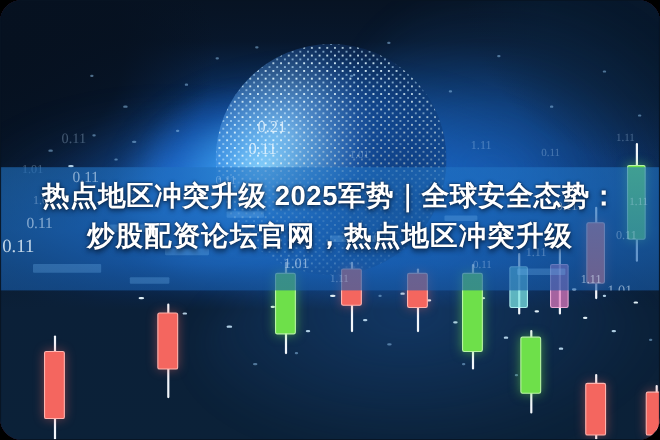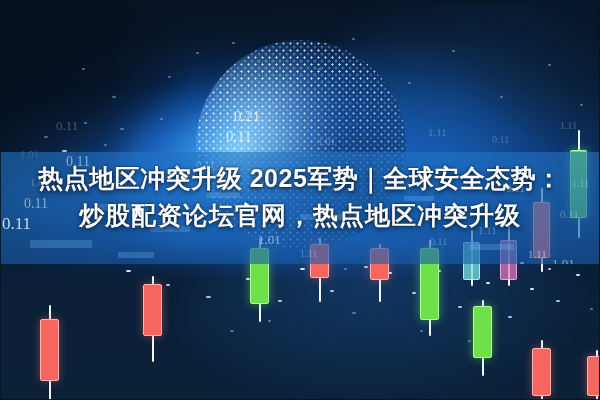--- a/index.html
+++ b/index.html
@@ -2,20 +2,21 @@
 <html><head>
 <meta charset="utf-8">
 <style>
   html,body{margin:0;padding:0;background:#000;}
   #stage{
     position:relative;
     width:600px;height:400px;
     overflow:hidden;
     background:#be185d;
     font-family:"Liberation Sans","DejaVu Sans",sans-serif;
+    border-radius:20px;
   }
 
   
   .bg-base{
     position:absolute;inset:0;
     background:
       radial-gradient(ellipse 420px 300px at 52% 34%, #1565c8 0%, #0e4795 38%, #0a2b5e 62%, #0a1d33 82%, #091827 100%),
       linear-gradient(160deg,#081424 0%,#0a2040 45%,#0a1b2d 100%);
   }
   .bg-topdark{

